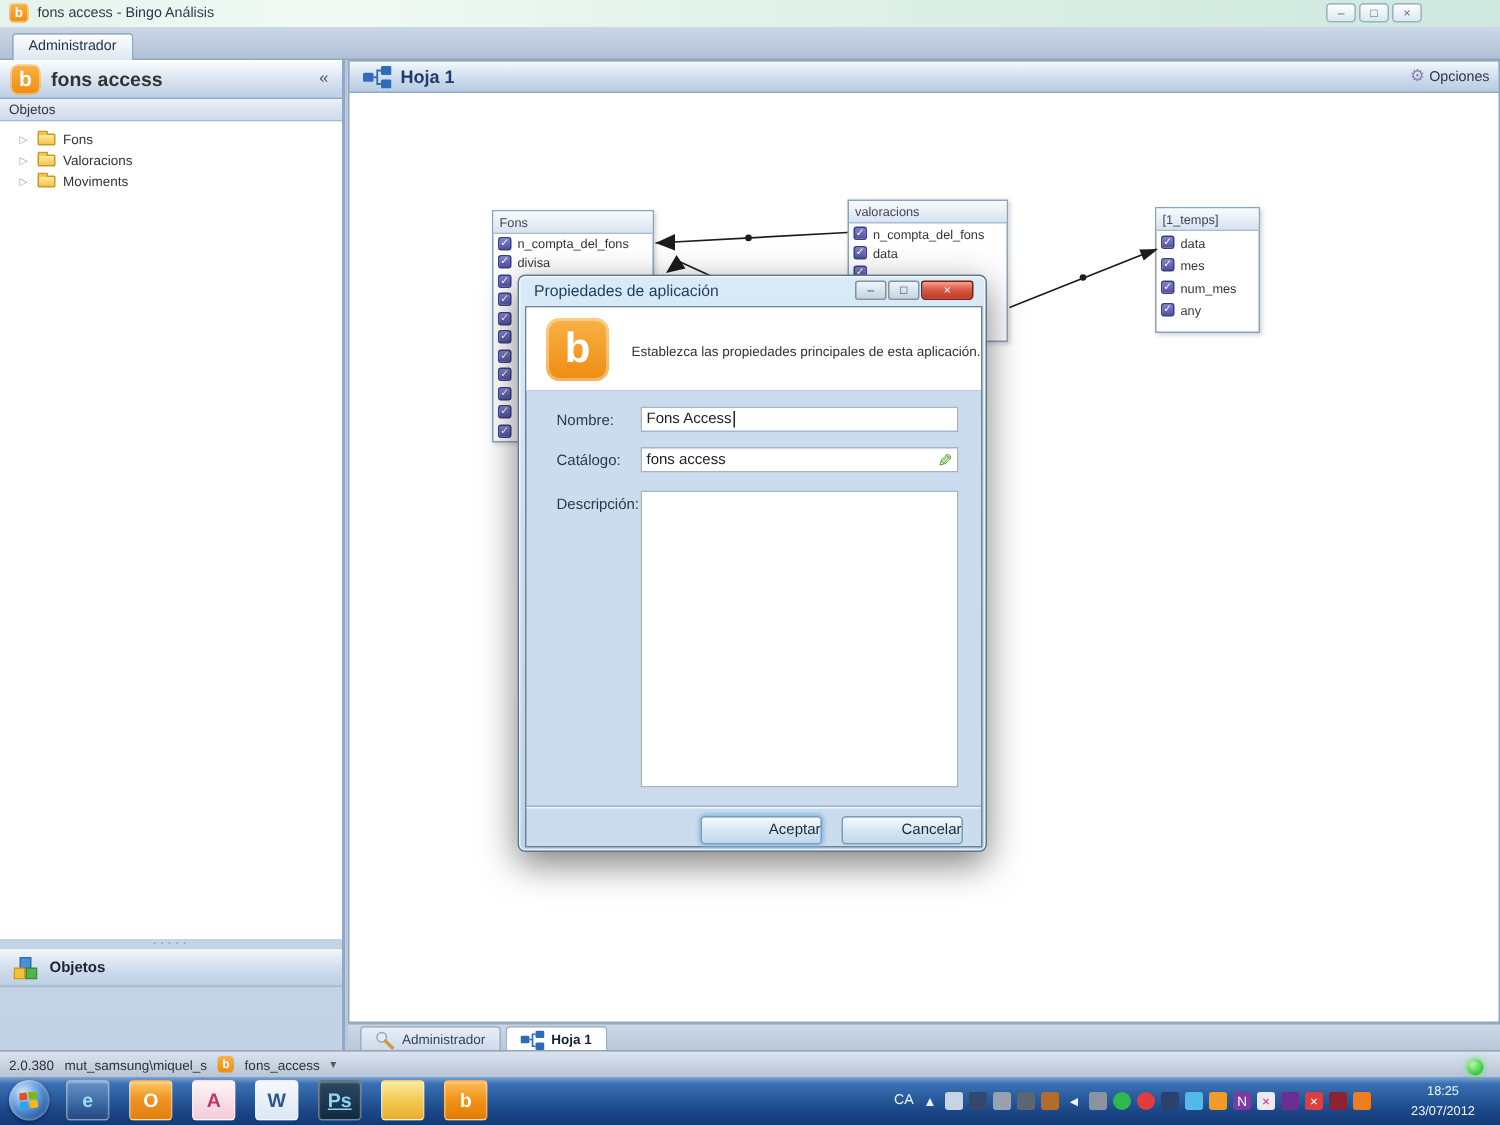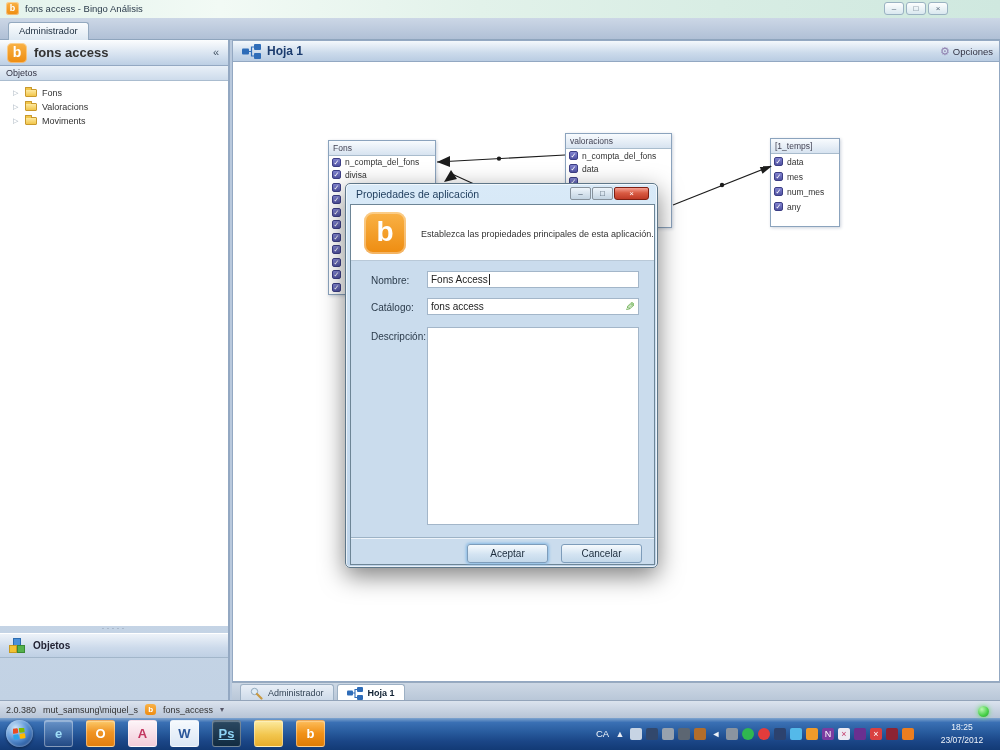--- a/index.html
+++ b/index.html
@@ -73,21 +73,21 @@
   .tbl-h{height:15px;line-height:14px;padding-left:4px;
     background:linear-gradient(#f8fbfe,#d7e3f0);border-bottom:1px solid #a9bccd;color:#445}
   .trow{display:flex;align-items:center;gap:4px;padding-left:3px}
   #tbl-fons .trow{height:12.5px}
   #tbl-val .trow{height:13px}
   #tbl-temps .trow{height:15px}
   .chk{width:9px;height:9px;border-radius:2px;background:linear-gradient(#8183cf,#5052a2);
     border:1px solid #3c3e85;color:#fff;font-size:7px;line-height:8px;text-align:center;flex:none}
   #tbl-fons{left:95px;top:78px;width:108px}
   #tbl-val{left:332px;top:71px;width:107px}
-  #tbl-temps{left:537px;top:76px;width:70px;padding-bottom:12px}
+  #tbl-temps{left:537px;top:76px;width:70px;padding-bottom:7px}
   #connectors{position:absolute;left:0;top:0;pointer-events:none;z-index:2}
 
   
   .m-tabs{position:absolute;top:642px;left:0;right:0;height:18px;
     background:linear-gradient(#cdd8e5,#b9c7d8);border-top:1px solid #98aabf;
     display:flex;padding-left:8px;gap:3px}
   .btab{height:17px;margin-top:1px;padding:0 9px;display:flex;align-items:center;gap:5px;
     font-size:9px;color:#345;background:linear-gradient(#e9eff7,#ccd9e8);
     border:1px solid #9db0c4;border-bottom:none;border-radius:3px 3px 0 0;cursor:pointer}
   .btab.active{background:#fff;font-weight:bold;color:#123}
@@ -148,21 +148,21 @@
     display:flex;align-items:center}
   .caret{width:1px;height:11px;background:#222;margin-left:1px}
   .pencil{position:absolute;right:3px;font-size:12px;color:#4a9e2a;transform:scaleX(-1)}
   textarea.desc{position:absolute;left:76px;top:122px;width:212px;height:198px;
     border:1px solid #a3b6c9;background:#fff;resize:none;
     font:10px "Liberation Sans",sans-serif}
   .dlg-sep{position:absolute;left:0;right:0;top:332px;border-top:1px solid #9db3c6;
     border-bottom:1px solid #eef4fa}
   .dlg-btn{position:absolute;top:339px;width:81px;height:19px;
     background:linear-gradient(#f6fafd,#d4e4f2 55%,#c3d8ea);border:1px solid #7d9cba;
-    border-radius:3px;font-size:10px;color:#1c2c3c;text-align:center;line-height:17px;cursor:pointer}
+    border-radius:3px;font-size:10px;color:#1c2c3c;text-align:right;line-height:17px;cursor:pointer}
   .dlg-btn.accept{left:116px;box-shadow:0 0 3px 1px #86b9e4}
   .dlg-btn.cancel{left:210px}
 </style>
 </head>
 <body>
 
 <div id="screen">
 
   <div id="titlebar">
     <div class="tb-logo">b</div>

